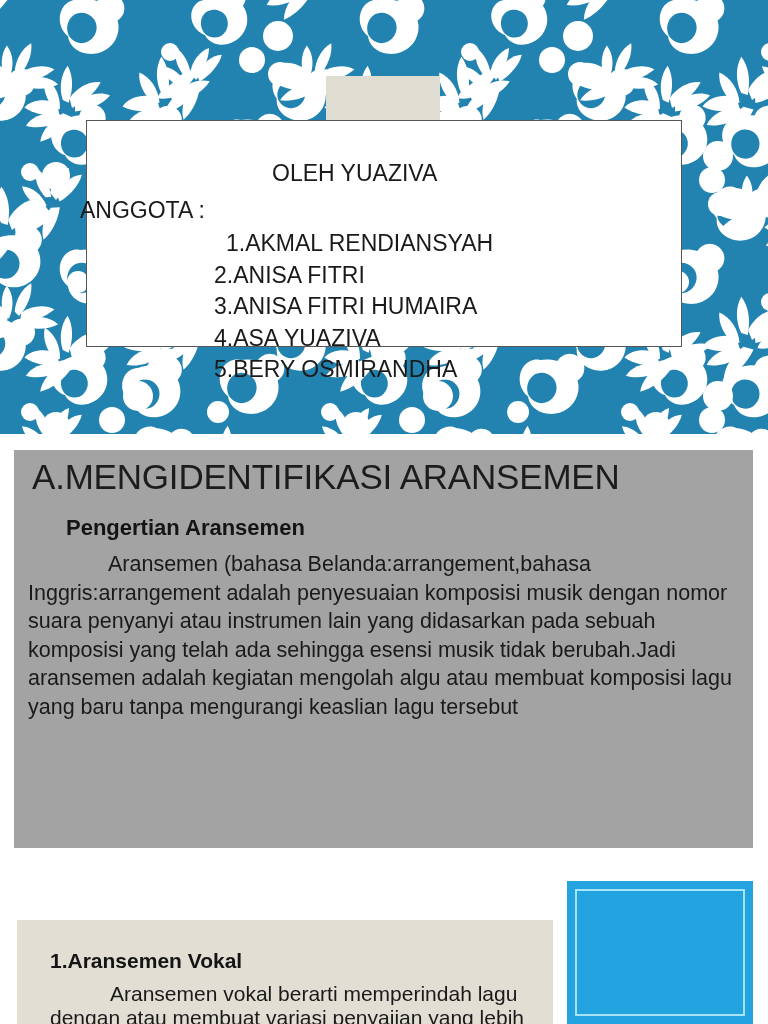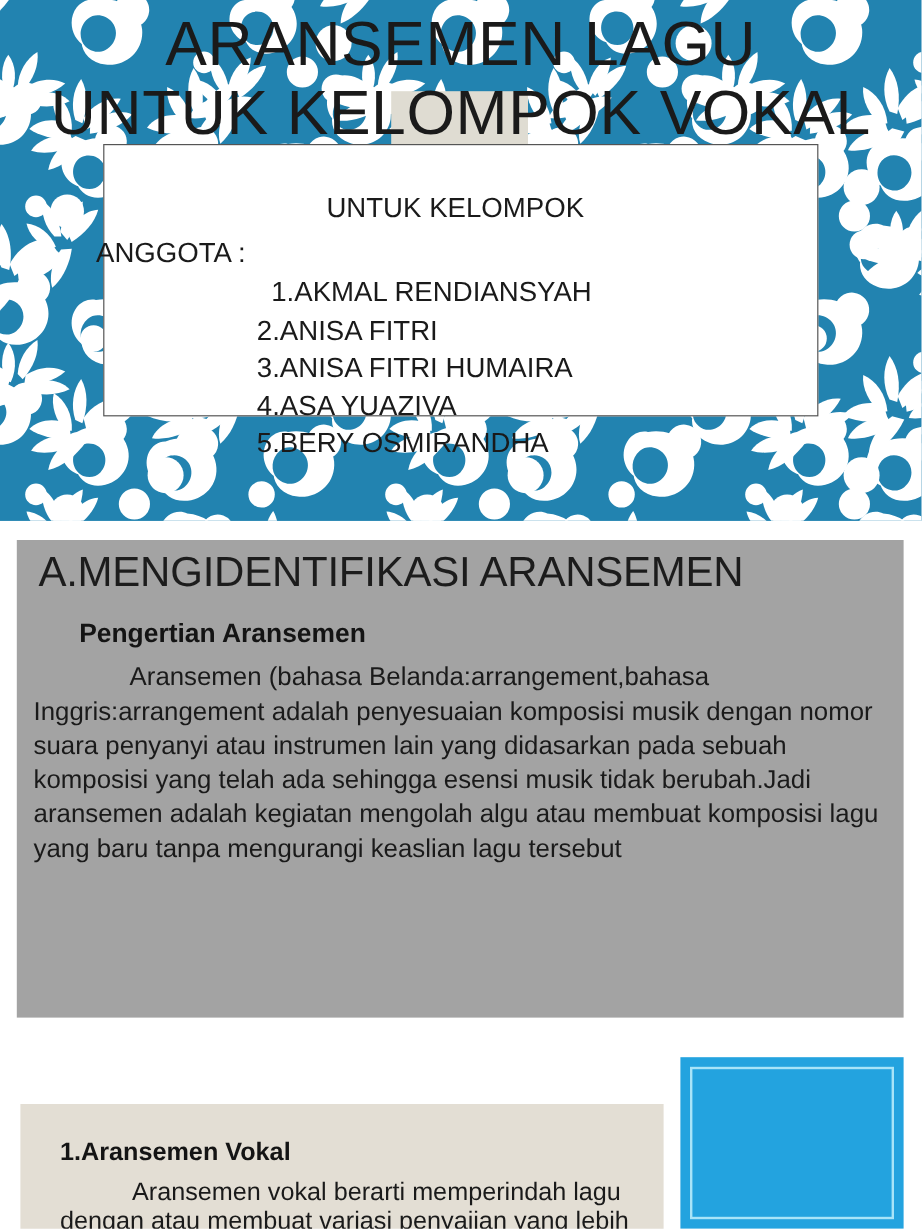--- a/index.html
+++ b/index.html
@@ -239,24 +239,22 @@
       <use href="#tile" x="120" y="300"></use>
       <use href="#tile" x="420" y="300"></use>
       <use href="#tile" x="700" y="300"></use>
     </g>
   </svg>
 
   <div id="title-highlight-box"></div>
 
   <div id="members-card"></div>
 
-  <div id="slide-one-title" class="slide-one-text">ARANSEMEN LAGU
-UNTUK KELOMPOK VOKAL</div>
-
-  <div id="members-heading" class="members-text">UNTUK KELOMPOK</div>
+
+  <div id="members-heading" class="members-text">OLEH YUAZIVA</div>
 
   <div id="members-anggota-label" class="members-text">ANGGOTA :</div>
 
   <div id="members-list" class="members-text">
     <span class="member-row first">1.AKMAL RENDIANSYAH</span>
     <span class="member-row">2.ANISA FITRI</span>
     <span class="member-row">3.ANISA FITRI HUMAIRA</span>
     <span class="member-row">4.ASA YUAZIVA</span>
     <span class="member-row">5.BERY OSMIRANDHA</span>
   </div>

